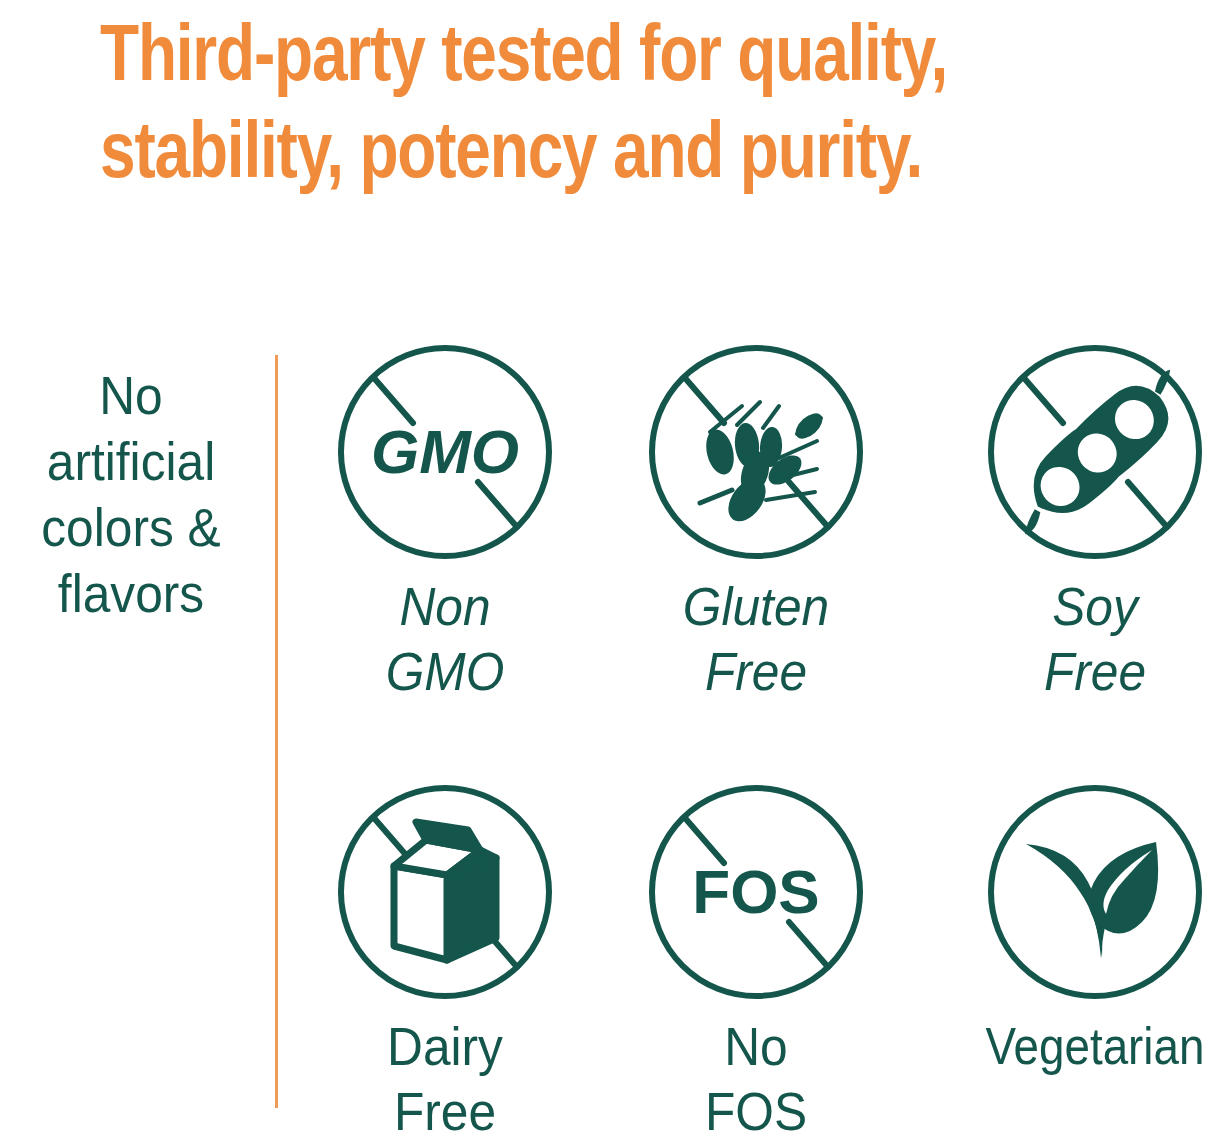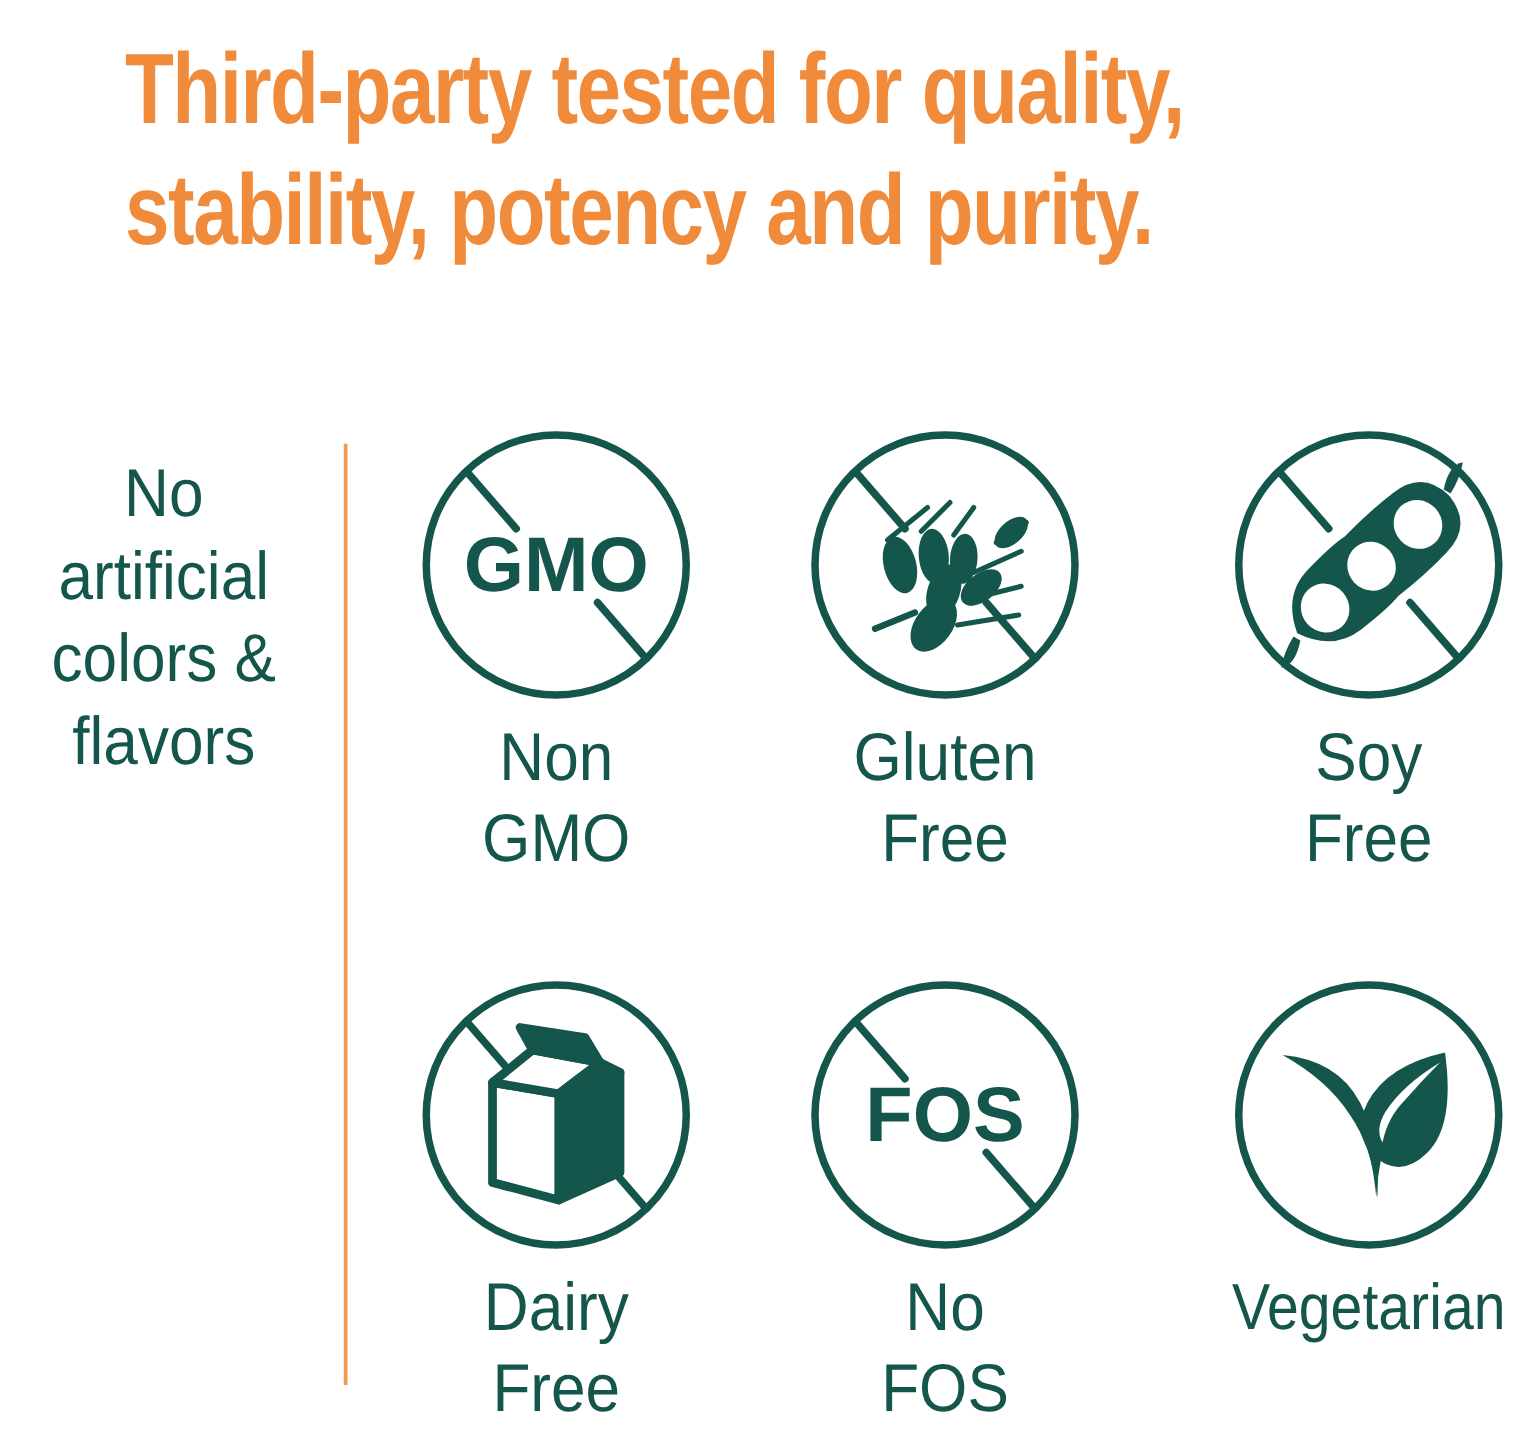--- a/index.html
+++ b/index.html
@@ -9,21 +9,20 @@
     font-family:"Liberation Sans", sans-serif;
     overflow:hidden;
     position:relative;
   }
 
   
   #headline{
     position:absolute;
     left:100px; top:4px;
     width:1080px;
-    margin-top:18px;
   }
   #headline .hl-line{
     color:#F18B3C;
     font-family:"Liberation Sans", sans-serif;
     font-weight:bold;
     font-size:80px;
     line-height:97px;
     letter-spacing:-1.5px;
     transform:scaleX(0.80);
     transform-origin:left center;
@@ -56,21 +55,21 @@
   #badge-grid{
     position:absolute;
     left:300px; top:340px;
     width:914px; height:805px;
   }
   .badge{
     position:absolute;
     width:290px;
     text-align:center;
   }
-  .badge-r0{ top:0px; }
+  .badge-r0{ top:0px;font-style:italic; }
   .badge-r1{ top:440px; }
   .badge-c0{ left:0px; }
   .badge-c1{ left:311px; }
   .badge-c2{ left:650px; }
 
   .badge-mark{
     width:290px;height:230px;
     display:block;
   }
   .badge-label{

